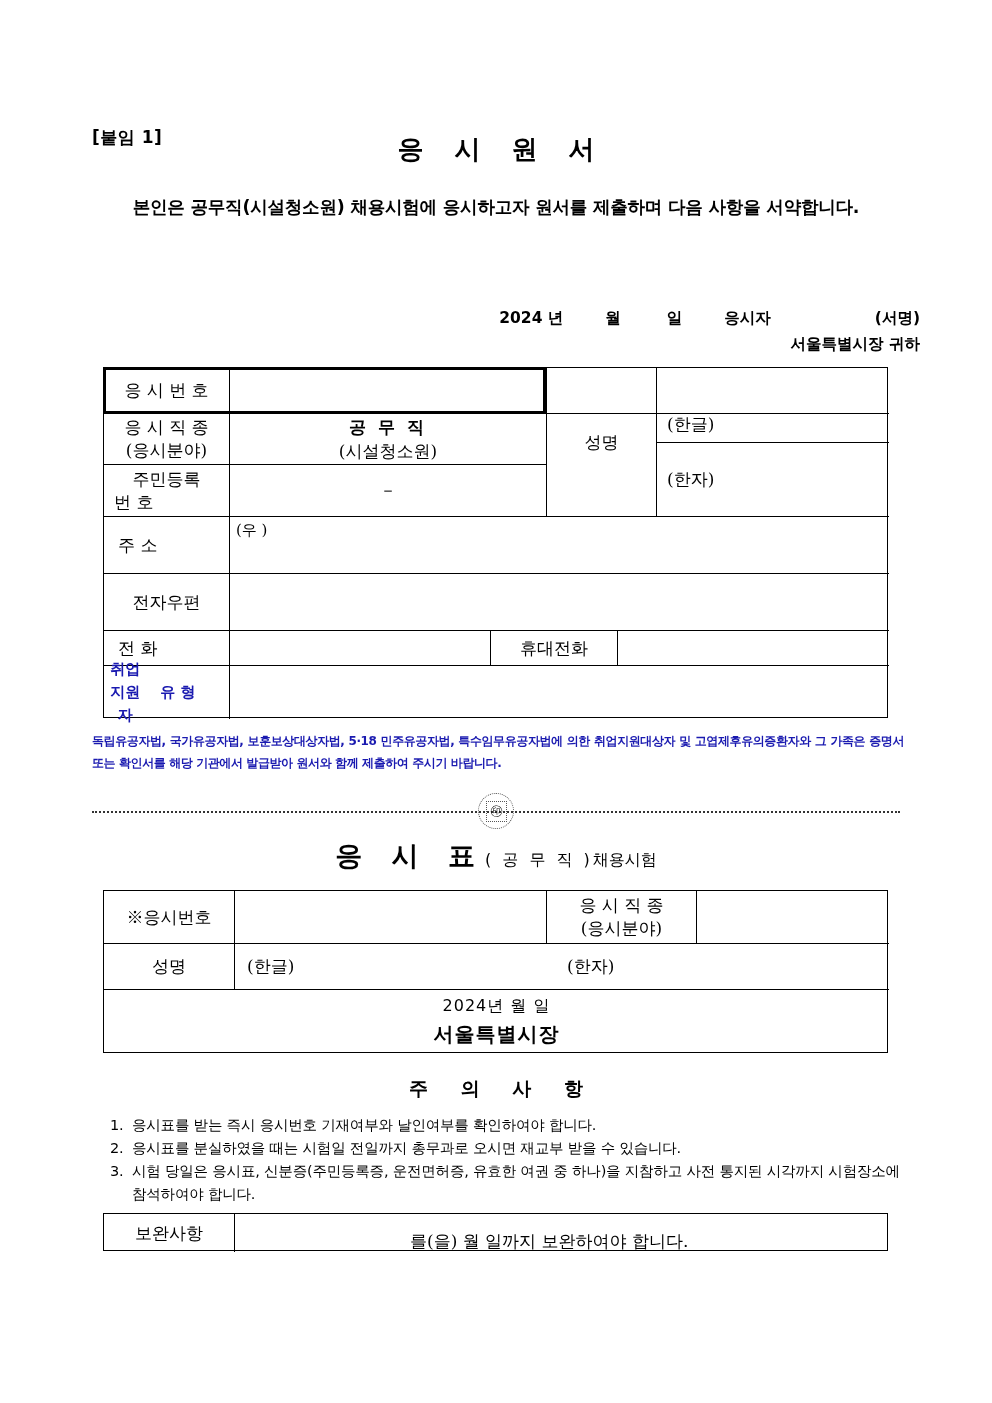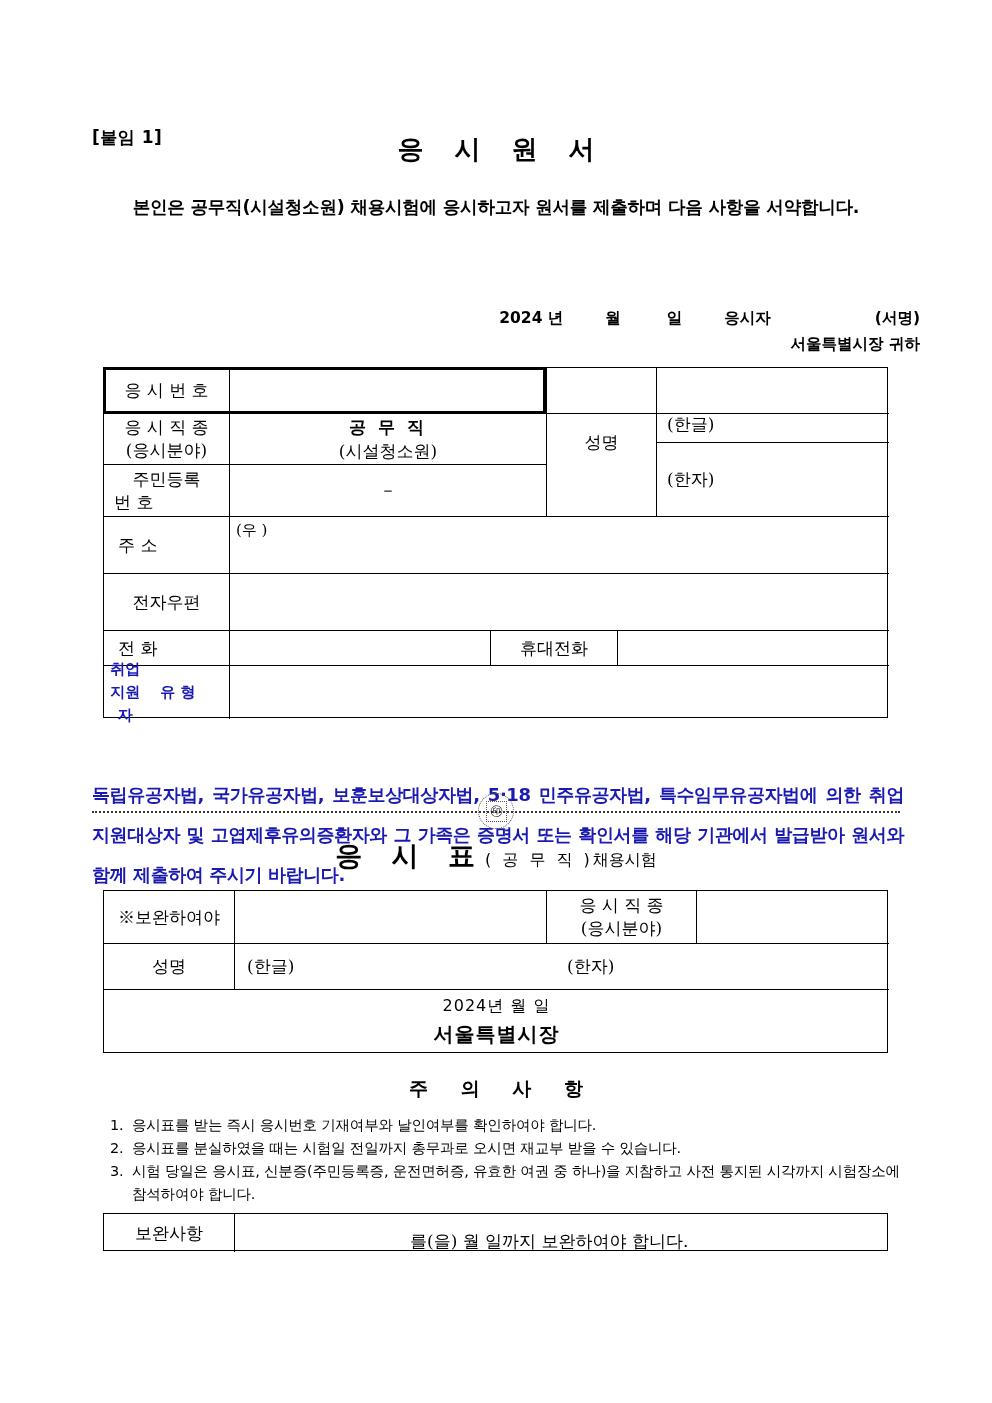--- a/index.html
+++ b/index.html
@@ -122,28 +122,27 @@
 
   .blue { color: #1a1ab0; }
 
   
   .notice {
     position: absolute;
     left: 92px;
     top: 730px;
     width: 812px;
     font-family: "DejaVu Sans", "Liberation Sans", sans-serif;
-    font-size: 18px;
-    line-height: 40px;
+    font-size: 12px;
+    line-height: 22px;
     color: #1a1ab0;
     font-weight: bold;
     letter-spacing: -0.4px;
     text-align: justify;
     text-justify: inter-character;
-    margin-top: 45px;
   }
 
   
   .cutline {
     position: absolute;
     left: 92px;
     top: 811px;
     width: 808px;
     height: 2px;
     border-top: 2px dotted #333;
@@ -330,21 +329,21 @@
 
   <div class="frame" style="left:103px; top:890px; width:785px; height:163px;">
 
     <div style="position:absolute; left:0; top:52px; width:785px; height:1px; background:#000;"></div>
     <div style="position:absolute; left:0; top:98px; width:785px; height:1px; background:#000;"></div>
 
     <div style="position:absolute; left:130px; top:0; width:1px; height:98px; background:#000;"></div>
     <div style="position:absolute; left:442px; top:0; width:1px; height:52px; background:#000;"></div>
     <div style="position:absolute; left:592px; top:0; width:1px; height:52px; background:#000;"></div>
 
-    <div class="cell center" style="left:0; top:0; width:130px; height:52px;">※보완하여야</div>
+    <div class="cell center" style="left:0; top:0; width:130px; height:52px;">※응시번호</div>
     <div class="cell" style="left:131px; top:0; width:311px; height:52px; padding-left:8px;"></div>
     <div class="cell lbl" style="left:443px; top:0; width:149px; height:52px; flex-direction:column;">
       <span>응 시 직 종</span>
       <span>(응시분야)</span>
     </div>
     <div class="cell" style="left:593px; top:0; width:192px; height:52px; padding-left:8px;"></div>
 
     <div class="cell center" style="left:0; top:53px; width:130px; height:45px;">성명</div>
     <div class="cell" style="left:131px; top:53px; width:320px; height:45px; padding-left:12px;">(한글)</div>
     <div class="cell" style="left:451px; top:53px; width:334px; height:45px; padding-left:12px;">(한자)</div>

